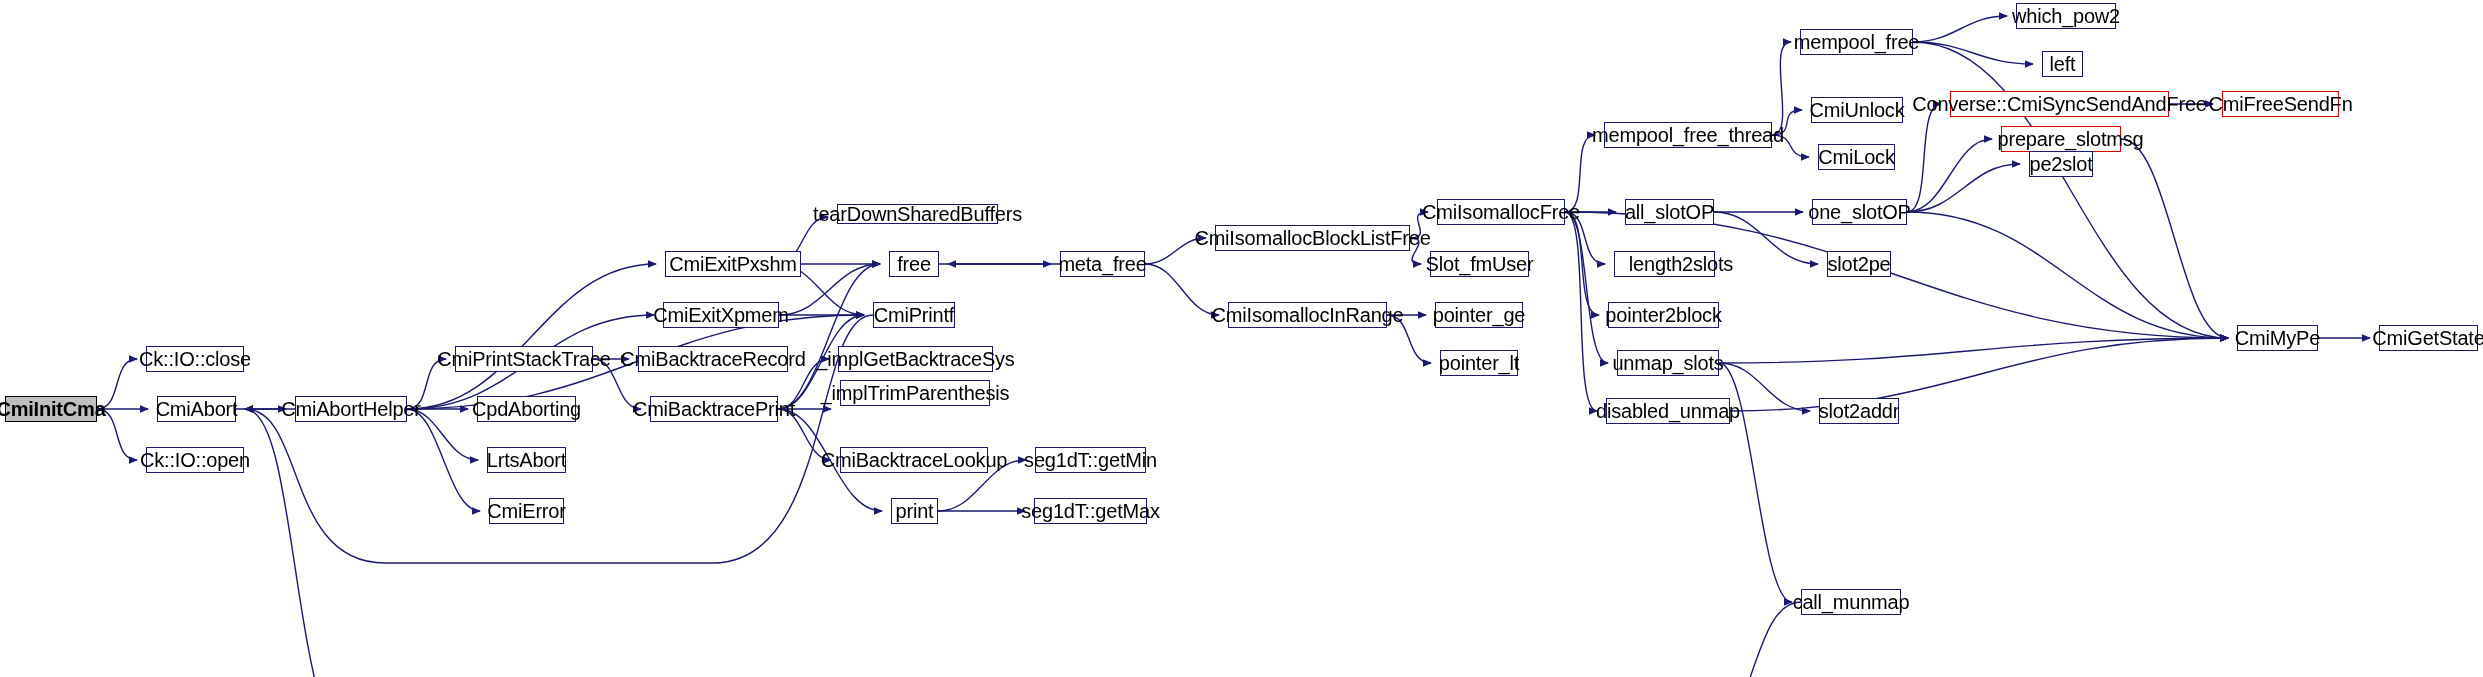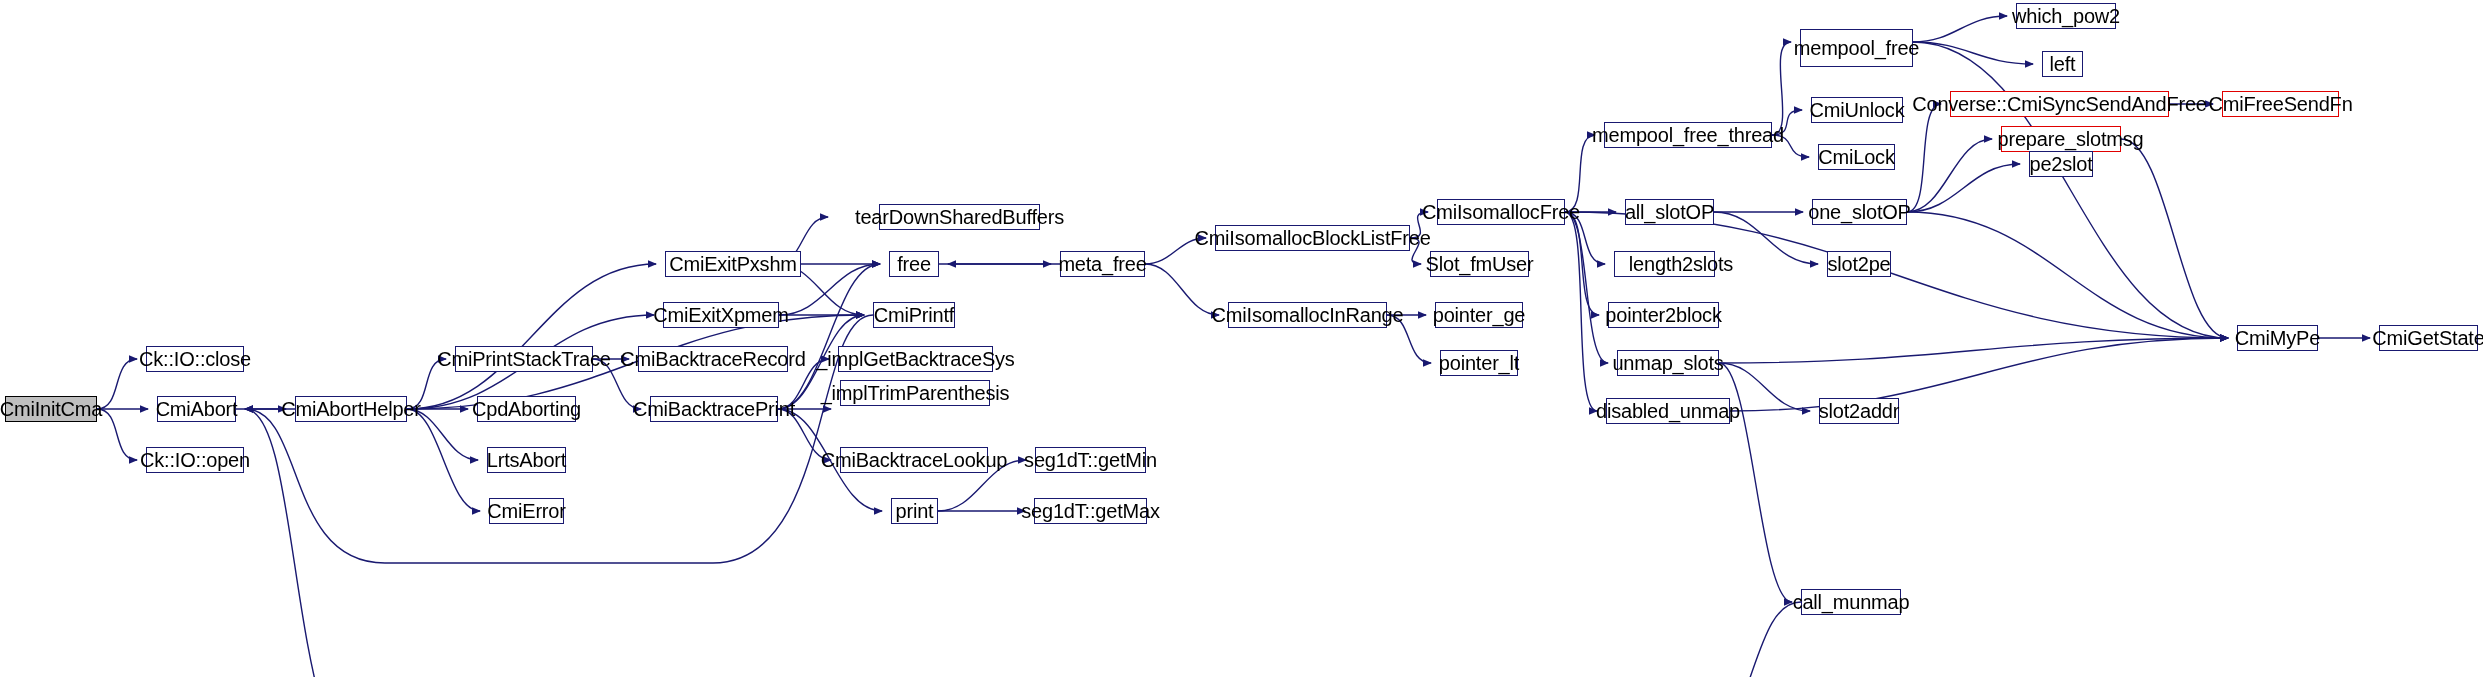--- a/index.html
+++ b/index.html
@@ -28,20 +28,21 @@
     display:flex;
     align-items:center;
     justify-content:center;
     white-space:nowrap;
     letter-spacing:-0.2px;
     z-index:2;
   }
   .node.root{
     background:#bfbfbf;
     border-color:#000000;
+    font-weight:bold;
   }
   .node.ext{
     border-color:#e00000;
   }
 </style>
 </head>
 <body>
 
 <div id="canvas">
   <svg id="edges" viewBox="0 0 2483 677" xmlns="http://www.w3.org/2000/svg">
@@ -129,37 +130,37 @@
       <div class="node" style="left: 638px; top: 346px; width: 150px; height: 26px;">CmiBacktraceRecord</div>
       <div class="node" style="left: 650px; top: 396px; width: 128px; height: 26px;">CmiBacktracePrint</div>
       <div class="node" style="left: 838px; top: 346px; width: 155px; height: 26px;">_implGetBacktraceSys</div>
       <div class="node" style="left: 840px; top: 380px; width: 150px; height: 26px; text-align: center;">_implTrimParenthesis</div>
       <div class="node" style="left: 840px; top: 447px; width: 148px; height: 26px; text-align: center;">CmiBacktraceLookup</div>
       <div class="node" style="left: 891px; top: 498px; width: 47px; height: 26px;">print</div>
       <div class="node" style="left: 1035px; top: 447px; width: 111px; height: 26px;">seg1dT::getMin</div>
       <div class="node" style="left: 1034px; top: 498px; width: 113px; height: 26px;">seg1dT::getMax</div>
       <div class="node" style="left: 665px; top: 251px; width: 136px; height: 26px;">CmiExitPxshm</div>
       <div class="node" style="left: 663px; top: 302px; width: 116px; height: 26px;">CmiExitXpmem</div>
-      <div class="node" style="left: 879px; top: 204px; width: 161px; height: 26px;">tearDownSharedBuffers</div>
+      <div class="node" style="left: 837px; top: 204px; width: 161px; height: 20px;">tearDownSharedBuffers</div>
       <div class="node" style="left: 889px; top: 251px; width: 50px; height: 26px;">free</div>
       <div class="node" style="left: 873px; top: 302px; width: 82px; height: 26px;">CmiPrintf</div>
       <div class="node" style="left: 1060px; top: 251px; width: 85px; height: 26px;">meta_free</div>
       <div class="node" style="left: 1215px; top: 225px; width: 195px; height: 26px;">CmiIsomallocBlockListFree</div>
       <div class="node" style="left: 1228px; top: 302px; width: 159px; height: 26px;">CmiIsomallocInRange</div>
       <div class="node" style="left: 1437px; top: 199px; width: 128px; height: 26px;">CmiIsomallocFree</div>
       <div class="node" style="left: 1430px; top: 251px; width: 99px; height: 26px;">Slot_fmUser</div>
       <div class="node" style="left: 1435px; top: 302px; width: 88px; height: 26px;">pointer_ge</div>
       <div class="node" style="left: 1440px; top: 350px; width: 78px; height: 26px;">pointer_lt</div>
       <div class="node" style="left: 1604px; top: 122px; width: 168px; height: 26px;">mempool_free_thread</div>
       <div class="node" style="left: 1625px; top: 199px; width: 89px; height: 26px;">all_slotOP</div>
       <div class="node" style="left: 1614px; top: 251px; width: 101px; height: 26px; padding-left: 33px;">length2slots</div>
       <div class="node" style="left: 1608px; top: 302px; width: 111px; height: 26px;">pointer2block</div>
       <div class="node" style="left: 1617px; top: 350px; width: 102px; height: 26px;">unmap_slots</div>
       <div class="node" style="left: 1606px; top: 398px; width: 124px; height: 26px;">disabled_unmap</div>
-      <div class="node" style="left: 1800px; top: 29px; width: 113px; height: 38px;">mempool_free</div>
+      <div class="node" style="left: 1800px; top: 29px; width: 113px; height: 26px;">mempool_free</div>
       <div class="node" style="left: 1811px; top: 97px; width: 92px; height: 26px;">CmiUnlock</div>
       <div class="node" style="left: 1818px; top: 144px; width: 77px; height: 26px;">CmiLock</div>
       <div class="node" style="left: 1812px; top: 199px; width: 95px; height: 26px;">one_slotOP</div>
       <div class="node" style="left: 1827px; top: 251px; width: 64px; height: 26px;">slot2pe</div>
       <div class="node" style="left: 1819px; top: 398px; width: 80px; height: 26px;">slot2addr</div>
       <div class="node" style="left: 2016px; top: 3px; width: 100px; height: 26px;">which_pow2</div>
       <div class="node" style="left: 2042px; top: 51px; width: 41px; height: 26px;">left</div>
       <div class="node ext" style="left: 1950px; top: 91px; width: 219px; height: 26px;">Converse::CmiSyncSendAndFree</div>
       <div class="node ext" style="left: 2001px; top: 126px; width: 120px; height: 26px; padding-left: 19px;">prepare_slotmsg</div>
       <div class="node" style="left: 2029px; top: 151px; width: 64px; height: 26px;">pe2slot</div>

